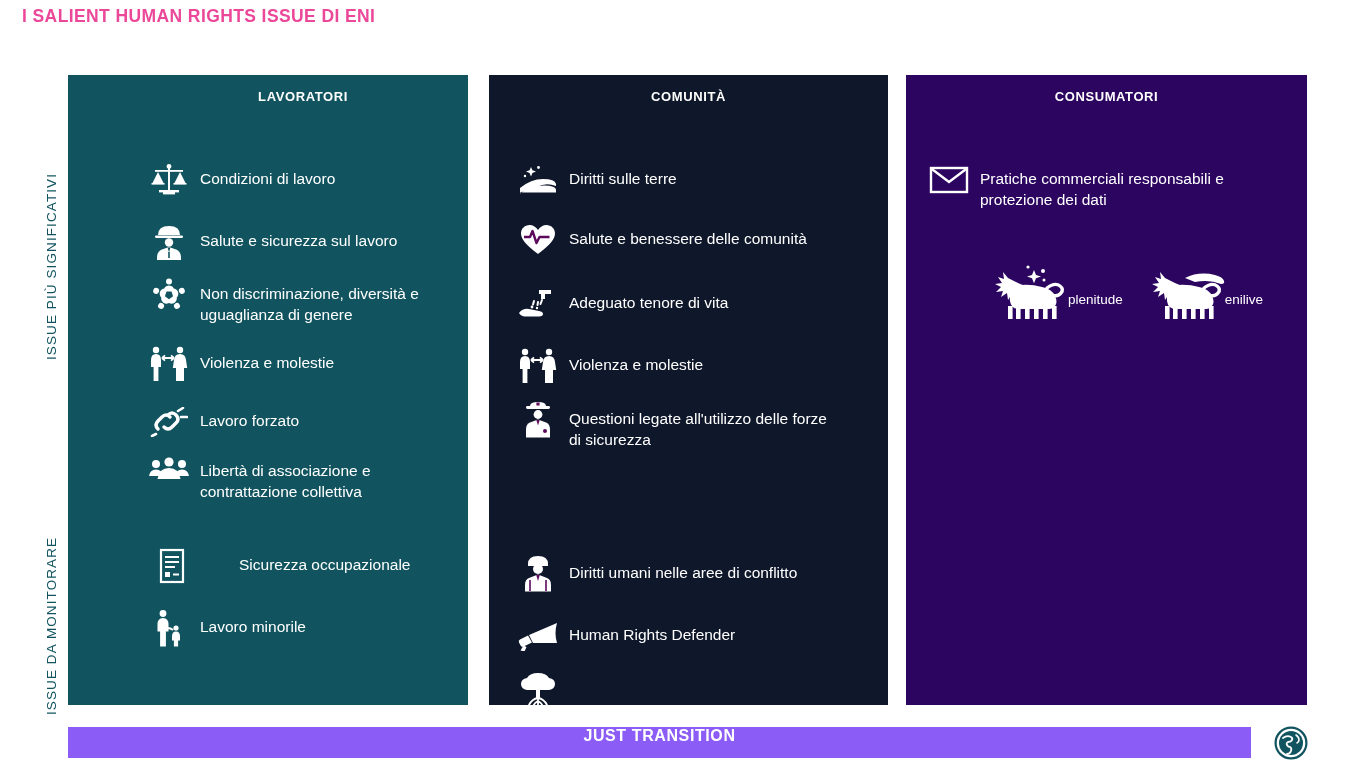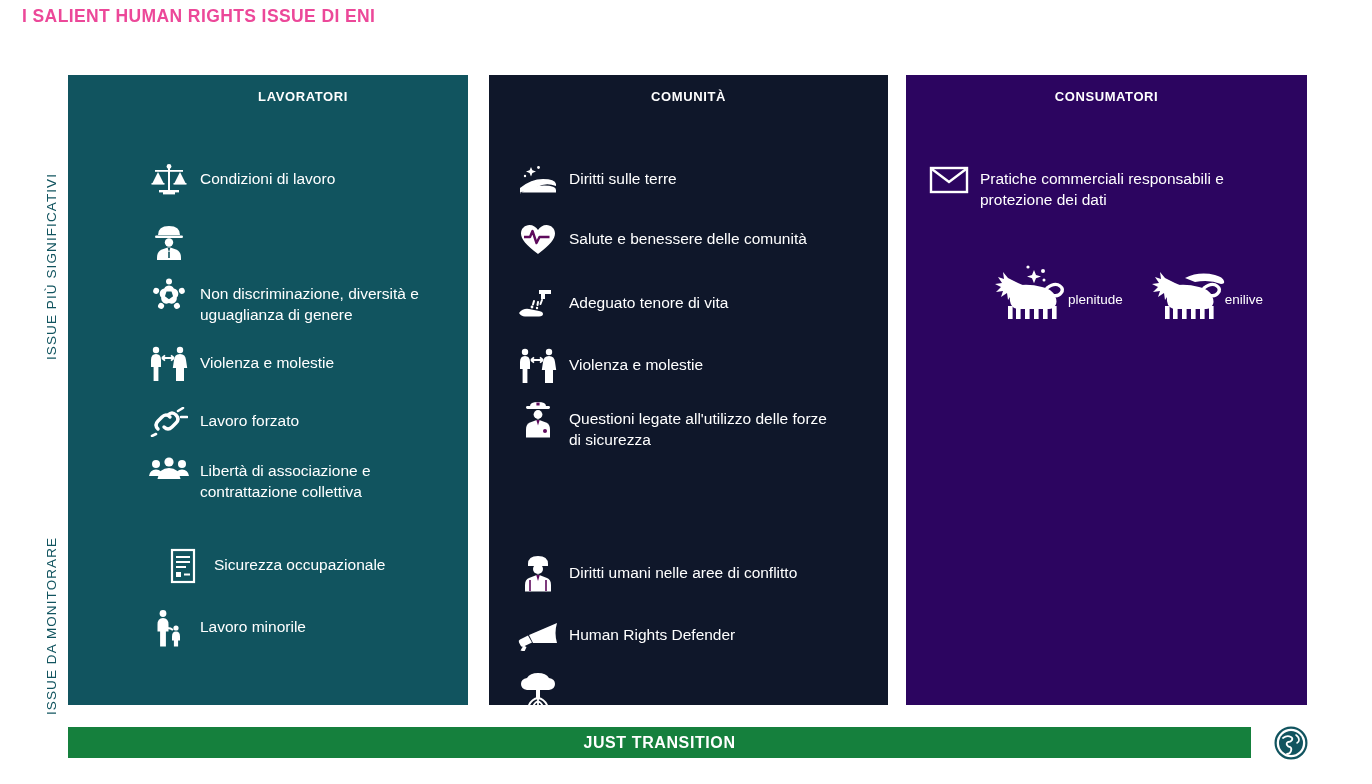--- a/index.html
+++ b/index.html
@@ -126,24 +126,23 @@
     color: #ffffff;
   }
 
   
   #bottom-bar {
     position: absolute;
     left: 68px;
     top: 727px;
     width: 1183px;
     height: 31px;
-    background: #15803d;
+    background: #8b5cf6;
     color: #ffffff;
     display: flex;
-    align-items: center;
     justify-content: center;
     font-size: 16px;
     font-weight: bold;
     letter-spacing: 0.6px;
   }
   #globe-icon {
     position: absolute;
     left: 1274px;
     top: 726px;
     width: 34px;
@@ -191,20 +190,21 @@
       <div class="issue-icon">
         <svg width="34" height="36" viewBox="0 0 34 36" fill="#fff">
           <path d="M6 11 q0-9 11-9 t11 9 z"></path>
           <rect x="3" y="11.5" width="28" height="2.6" rx="1.3"></rect>
           <circle cx="17" cy="18.5" r="4.2"></circle>
           <path d="M17 23 L10 25.5 q-5 2-5 8 v2.5 h24 v-2.5 q0-6-5-8 z"></path>
           <path d="M15.6 23.6 h2.8 l-1.4 5 z" fill="#11545f"></path>
           <rect x="16.2" y="28" width="1.6" height="6" fill="#11545f"></rect>
         </svg>
       </div>
+      <div class="issue-label">Salute e sicurezza sul lavoro</div>
     </div>
 
     <div class="issue-row" style="left:78px; top:163px;">
       <div class="issue-icon">
         <svg width="38" height="36" viewBox="0 0 38 36" fill="#fff">
           <g>
             <circle cx="19" cy="4.5" r="3"></circle>
             <path d="M19 8.5 q-5 0-5.5 6 h11 q-0.5-6-5.5-6z"></path>
           </g>
           <g transform="rotate(72 19 18)">
@@ -261,21 +261,21 @@
           <circle cx="21" cy="5" r="4.6"></circle>
           <circle cx="34" cy="7" r="4"></circle>
           <path d="M8 12.5 q-6 0-7 6.5 h14 q-1-6.5-7-6.5z"></path>
           <path d="M34 12.5 q-6 0-7 6.5 h14 q-1-6.5-7-6.5z"></path>
           <path d="M21 11 q-10 0-11.5 11 h23 q-1.5-11-11.5-11z"></path>
         </svg>
       </div>
       <div class="issue-label">Libertà di associazione e contrattazione collettiva</div>
     </div>
 
-    <div class="issue-row" style="left:92px; top:434px;">
+    <div class="issue-row" style="left:81px; top:434px;gap:36px;">
       <div class="issue-icon">
         <svg width="30" height="36" viewBox="0 0 30 36" fill="none" stroke="#fff" stroke-width="2.2">
           <rect x="4" y="2" width="22" height="32"></rect>
           <path d="M8 9 h14 M8 14 h14 M8 19 h10" stroke-width="2"></path>
           <rect x="8" y="24" width="5" height="5" fill="#fff" stroke="none"></rect>
           <path d="M16 26.5 h6" stroke-width="2"></path>
         </svg>
       </div>
       <div class="issue-label">Sicurezza occupazionale</div>
     </div>

